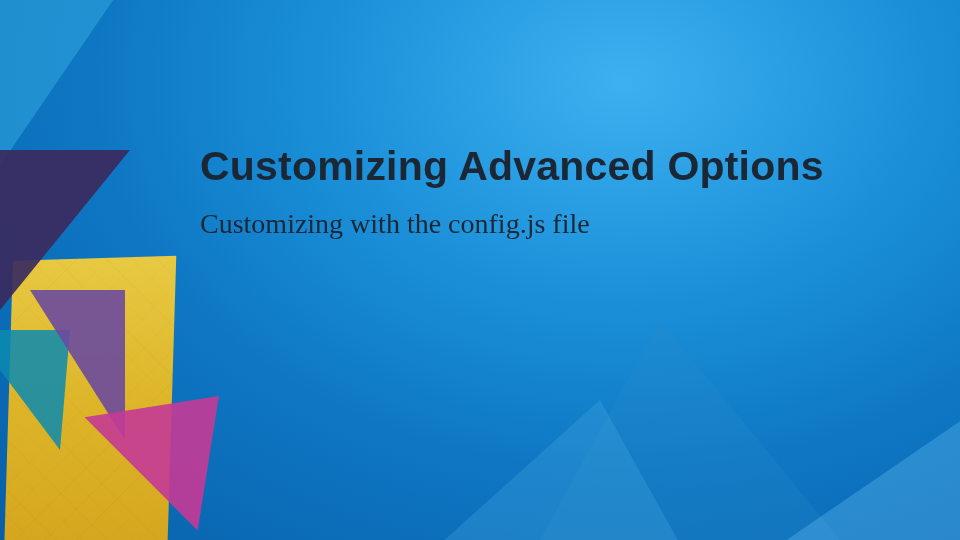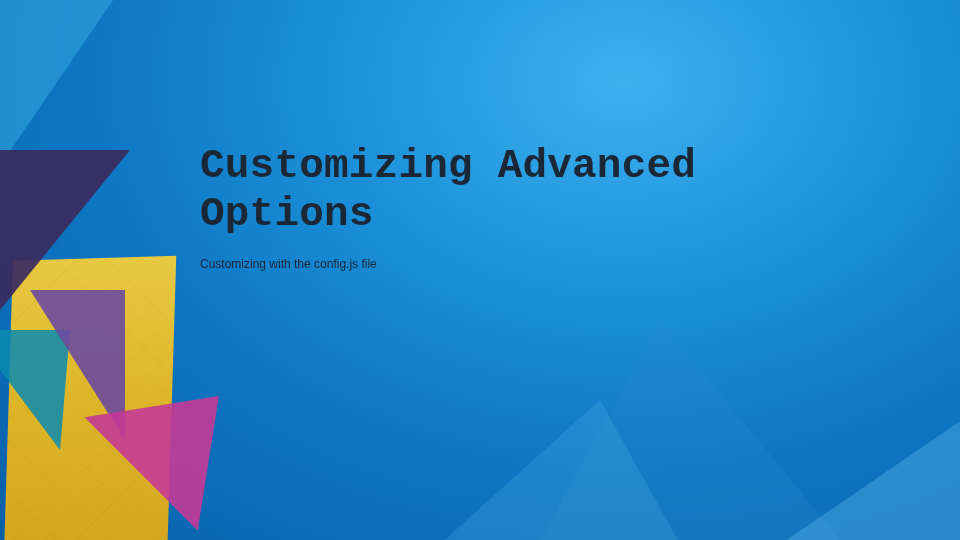--- a/index.html
+++ b/index.html
@@ -165,27 +165,27 @@
       z-index: 10;
     }
 
     .title {
       font-size: 41px;
       font-weight: 700;
       color: #1b2735;
       line-height: 1.18;
       letter-spacing: 0.2px;
       margin-bottom: 18px;
-      font-family: Liberation Mono, monospace;
     }
 
     .subtitle {
-      font-size: 12px;
+      font-size: 28px;
       color: #1b2735;
       font-weight: 400;
+      font-family: Liberation Serif, serif;
     }
   </style>
 </head>
 <body>
 
 <div class="slide">
 
   <div class="bg-decoration">
     <div class="tri tri-lightblue-top"></div>
     <div class="tri tri-br-3"></div>

